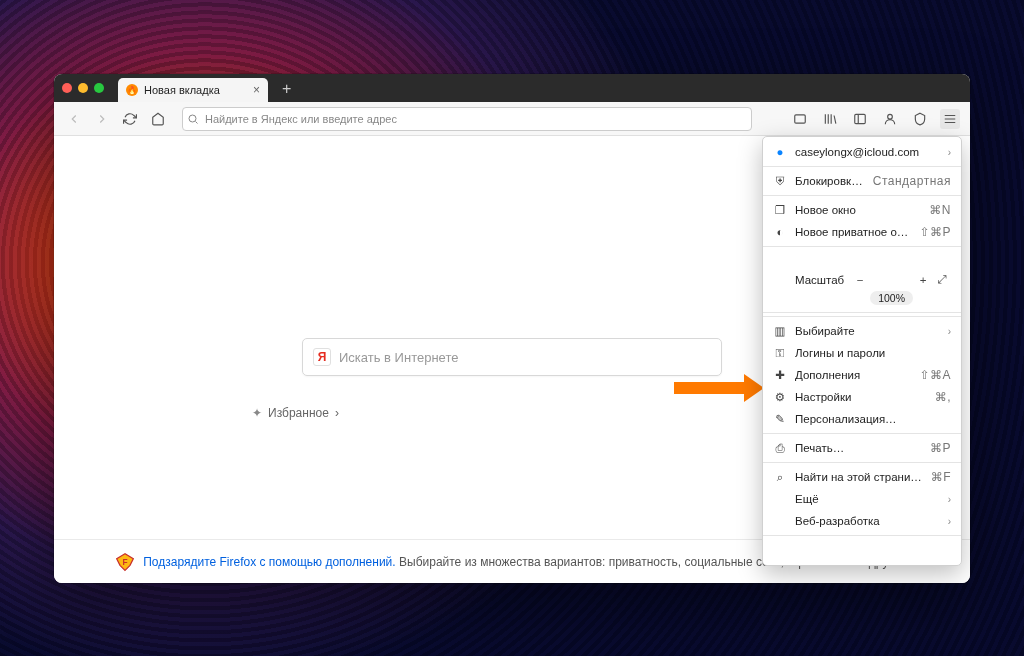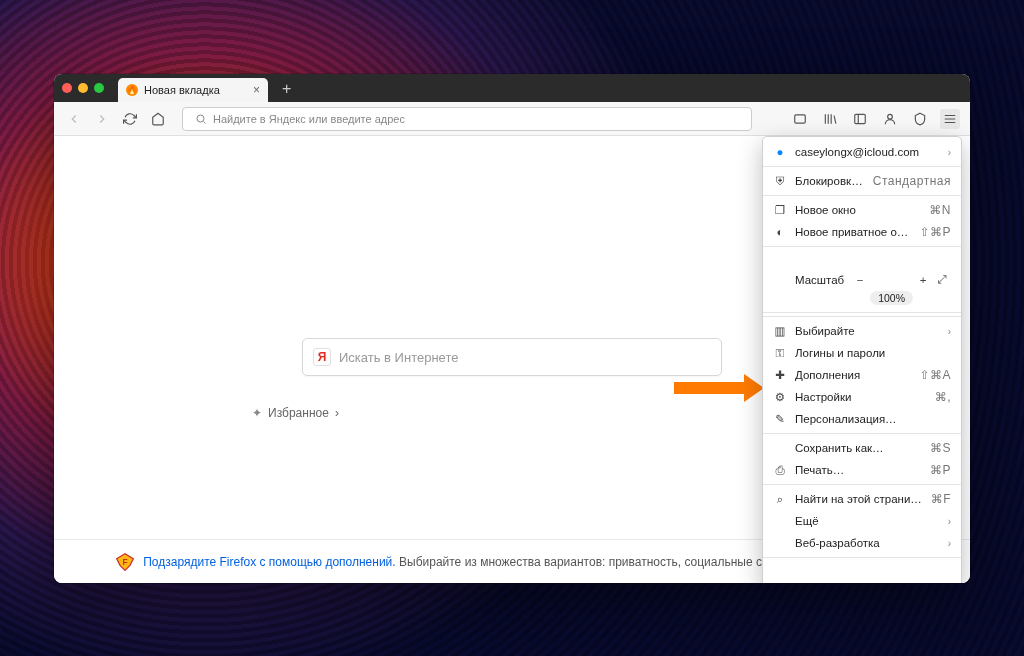--- a/index.html
+++ b/index.html
@@ -17,21 +17,21 @@
 .dots { display:flex; gap:6px; margin-right:6px;}
 .dot{width:10px;height:10px;border-radius:50%;}
 .r{background:#ff5f57;} .y{background:#febc2e;} .g{background:#28c840;}
 .tab { height:24px; background:#f5f5f5; border-radius:5px 5px 0 0; display:flex; align-items:center; padding:0 8px; gap:6px; width:150px; font-size:11px; color:#222; margin-top:4px;}
 .tab .fav { width:12px;height:12px;border-radius:50%;background:#ff8a00;display:flex;align-items:center;justify-content:center;color:#fff;font-size:8px;font-weight:bold;}
 .tab .close{margin-left:auto;color:#666;font-size:12px;}
 .plus-tab{color:#ccc;font-size:16px;margin-left:6px;margin-top:2px;}
 .toolbar { height:34px; background:#f7f7f7; border-bottom:1px solid #e0e0e0; display:flex; align-items:center; padding:0 10px; gap:8px;}
 .tbtn{width:20px;height:20px;display:flex;align-items:center;justify-content:center;color:#555;cursor:pointer;}
 .tbtn.dis{color:#bbb;}
-.urlbar{flex:1;height:24px;border:1px solid #ccc;border-radius:4px;background:#fff;display:flex;align-items:center;padding:0 12px;gap:6px;font-size:11px;color:#888;margin:0 30px 0 6px;}
+.urlbar{flex:1;height:24px;border:1px solid #ccc;border-radius:4px;background:#fff;display:flex;align-items:center;padding:0 4px;gap:6px;font-size:11px;color:#888;margin:0 30px 0 6px;}
 .right-icons{display:flex;gap:10px;color:#555;}
 .content{flex:1;background:#fff;position:relative;}
 .search-center{position:absolute;left:50%;top:202px;transform:translateX(-50%);width:420px;height:38px;border:1px solid #d8d8d8;border-radius:5px;display:flex;align-items:center;padding:0 10px;gap:8px;color:#999;font-size:13px;box-shadow:0 1px 2px rgba(0,0,0,.04);}
 .ya{width:18px;height:18px;border:1px solid #e0e0e0;border-radius:3px;display:flex;align-items:center;justify-content:center;color:#e52c20;font-weight:bold;font-size:12px;}
 .fav-row{position:absolute;left:198px;top:270px;display:flex;align-items:center;gap:6px;color:#666;font-size:12px;}
 .fav-star{color:#888;}
 .footer{position:absolute;bottom:0;left:0;right:0;height:44px;border-top:1px solid #eaeaea;display:flex;align-items:center;justify-content:center;gap:8px;font-size:12px;color:#555;padding:0 20px;}
 .footer a{color:#0060df;text-decoration:none;}
 .super{width:20px;height:20px;}
 .menu{position:absolute;right:8px;top:62px;width:200px;background:#fff;border:1px solid #d0d0d0;border-radius:5px;box-shadow:0 8px 24px rgba(0,0,0,.25);font-size:11.5px;color:#222;padding:4px 0;}
@@ -217,25 +217,20 @@
       <span class="ic">⚙</span>
       <span class="lbl">Настройки</span>
       <span class="sc">⌘,</span>
     </div>
     <div class="mi">
       <span class="ic">✎</span>
       <span class="lbl">Персонализация…</span>
     </div>
     <div class="sep"></div>
     <div class="mi">
-      <span class="ic"></span>
-      <span class="lbl">Сохранить как…</span>
-      <span class="sc">⌘S</span>
-    </div>
-    <div class="mi">
       <span class="ic">⎙</span>
       <span class="lbl">Печать…</span>
       <span class="sc">⌘P</span>
     </div>
     <div class="sep"></div>
     <div class="mi">
       <span class="ic">⌕</span>
       <span class="lbl">Найти на этой странице…</span>
       <span class="sc">⌘F</span>
     </div>

